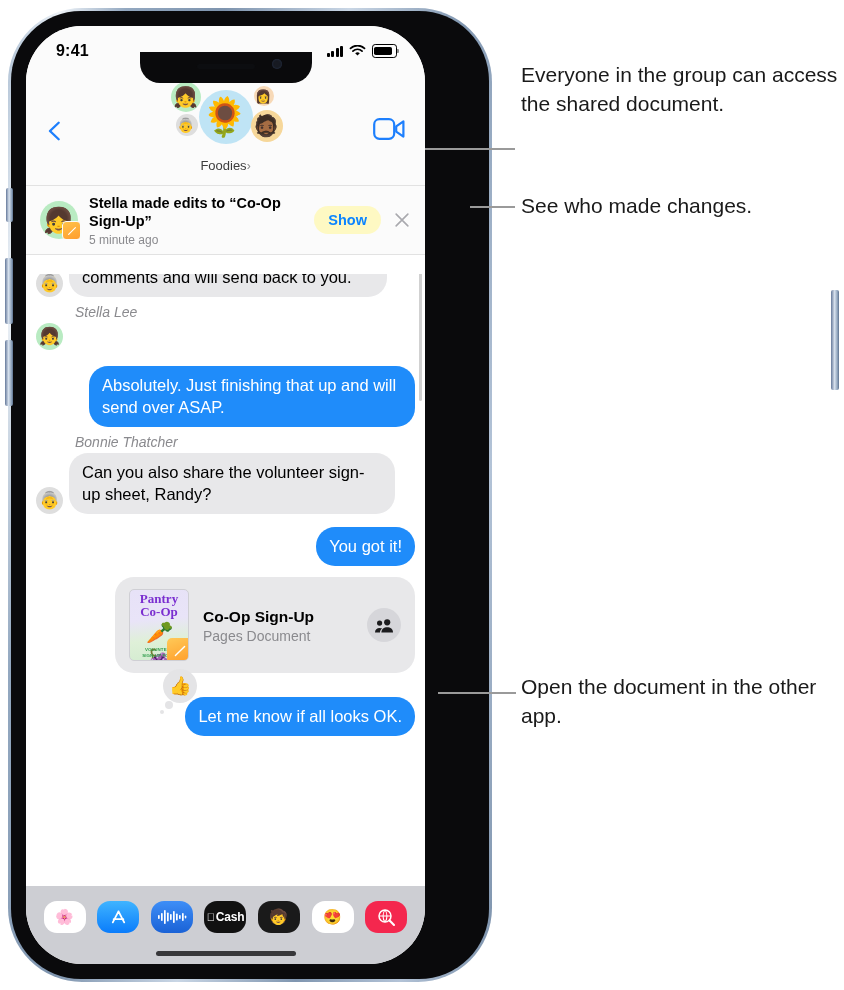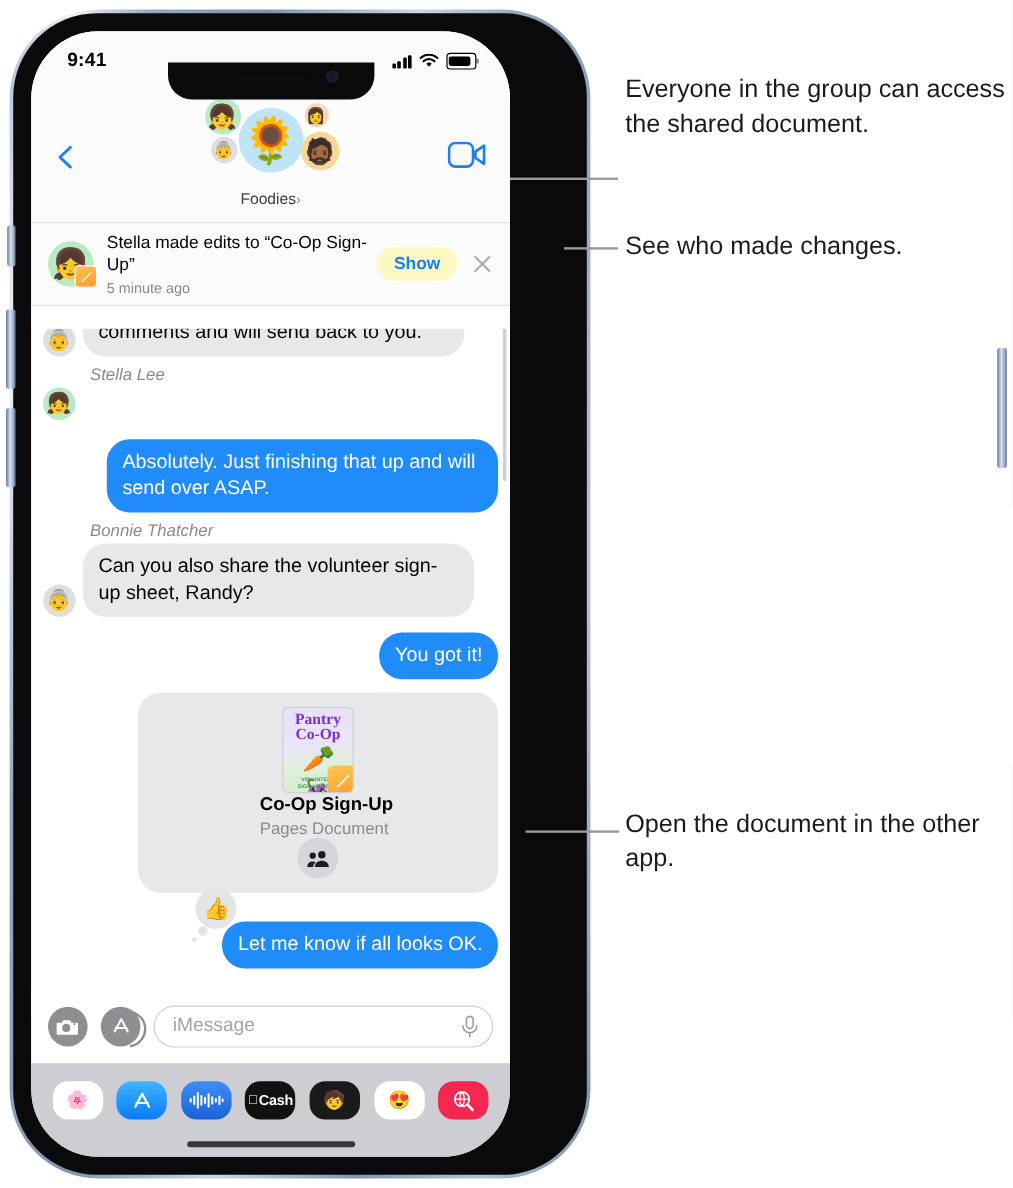--- a/index.html
+++ b/index.html
@@ -111,21 +111,21 @@
   .banner-av .circ {
     width: 38px; height: 38px; border-radius: 50%; background:#b9ebc2;
     display:flex; align-items:center; justify-content:center; font-size: 25px; overflow:hidden;
   }
   .pages-badge {
     position: absolute; right: -3px; bottom: -1px; width: 17px; height: 17px; border-radius: 4px;
     background: linear-gradient(160deg,#ffc24a,#ff9d2e); border: 1.5px solid #fbfbfb;
     display:flex; align-items:center; justify-content:center;
   }
   .banner-text { flex: 1 1 auto; margin-left: 11px; min-width:0; }
-  .banner-title { font-size: 14.5px; font-weight: normal; color: #000; line-height: 18px; }
+  .banner-title { font-size: 14.5px; font-weight: bold; color: #000; line-height: 18px; }
   .banner-sub { font-size: 12px; color: #8a8a8e; margin-top: 3px; }
   .show-btn {
     background: #fef9c3; color: #0a84ff; font-size: 14.5px; font-weight: bold;
     padding: 6px 14px; border-radius: 15px; border: none; cursor: pointer; flex:none;
     font-family: "Liberation Sans", sans-serif;
   }
   .close-x { margin-left: 12px; width: 18px; height: 18px; flex:none; cursor: pointer; }
 
   
   .msglist {
@@ -155,21 +155,21 @@
   }
   .sender-name { font-size: 14px; color: #8a8a8e; margin: 3px 0 3px 39px; font-style: italic; }
   .clipped-row { margin-top: -19px; }
   .clip-mask {
     position:absolute; top:0; left:0; right:0; height:19px; background:#fff; z-index:5;
   }
 
   
   .attach-card {
     background: #e8e8ea; border-radius: 19px; display:flex; align-items:center;
-    padding: 12px 14px; width: 300px; box-sizing: border-box; cursor:pointer;flex-direction:column;
+    padding: 12px 14px; width: 300px; box-sizing: border-box; cursor:pointer;
   }
   .doc-thumb {
     width: 58px; height: 70px; border-radius: 5px; flex:none; position: relative;
     background: linear-gradient(175deg,#e7e2f7 0%,#e9e4f8 42%,#dff0d8 70%,#d3ecd0 100%);
     border: 1px solid #cfcfd4; overflow: hidden;
   }
   .thumb-title { position:absolute; left:0; right:0; top:3px; text-align:center;
     font-family:"Liberation Serif", serif; font-weight:bold; color:#7b2fd0; font-size:13px; line-height:12.5px;}
   .thumb-art { position:absolute; left:4px; right:2px; top:29px; height:30px; font-size:22px; text-align:center; line-height:28px;}
   .thumb-foot { position:absolute; left:0; right:0; bottom:2px; text-align:center;
@@ -399,41 +399,20 @@
       <div class="row right" style="margin-top:24px">
         <div class="reaction-wrap">
           <div class="reaction">
               <span>👍</span>
             </div>
           <div class="bubble blue">Let me know if all looks OK.</div>
         </div>
       </div>
     </div>
 
-    <div class="inputbar">
-      <div class="circ-btn">
-        <svg width="19" height="15" viewBox="0 0 19 15">
-          <path d="M1 4.2h3.6l1.2-2h5.6l1.2 2H17a1 1 0 0 1 1 1v8a1 1 0 0 1-1 1H1a1 1 0 0 1-1-1v-8a1 1 0 0 1 1-1z" fill="#fff"></path>
-          <circle cx="8.2" cy="8.6" r="3.4" fill="#8e8e93"></circle>
-          <circle cx="15" cy="5.4" r=".9" fill="#8e8e93"></circle>
-        </svg>
-      </div>
-      <div class="circ-btn appstore-stack">
-        <svg width="18" height="18" viewBox="0 0 18 18">
-          <path d="M9 3.2 L14.4 13.6 M9 3.2 L3.6 13.6 M4.4 10.6 H13.6" stroke="#fff" stroke-width="1.7" stroke-linecap="round" fill="none"></path>
-        </svg>
-      </div>
-      <div class="imessage-field">
-        <span>iMessage</span>
-        <svg width="15" height="19" viewBox="0 0 15 19">
-          <rect x="4.7" y="1" width="5.6" height="10" rx="2.8" stroke="#9a9aa0" stroke-width="1.3" fill="none"></rect>
-          <path d="M1.7 8.8a5.8 5.8 0 0 0 11.6 0 M7.5 14.6v3.3" stroke="#9a9aa0" stroke-width="1.3" fill="none" stroke-linecap="round"></path>
-        </svg>
-      </div>
-    </div>
 
     <div class="appdrawer">
       <div class="app-icon" style="background:#ffffff">
           <span>🌸</span>
         </div>
       <div class="app-icon" style="background:linear-gradient(180deg,#3fb4ff,#0a7cfb);color:#fff;font-weight:bold;font-size:18px">
         <svg width="19" height="19" viewBox="0 0 18 18">
             <path d="M9 3.2 L14.4 13.6 M9 3.2 L3.6 13.6 M4.4 10.6 H13.6" stroke="#fff" stroke-width="1.7" stroke-linecap="round" fill="none"></path>
           </svg>
       </div>

